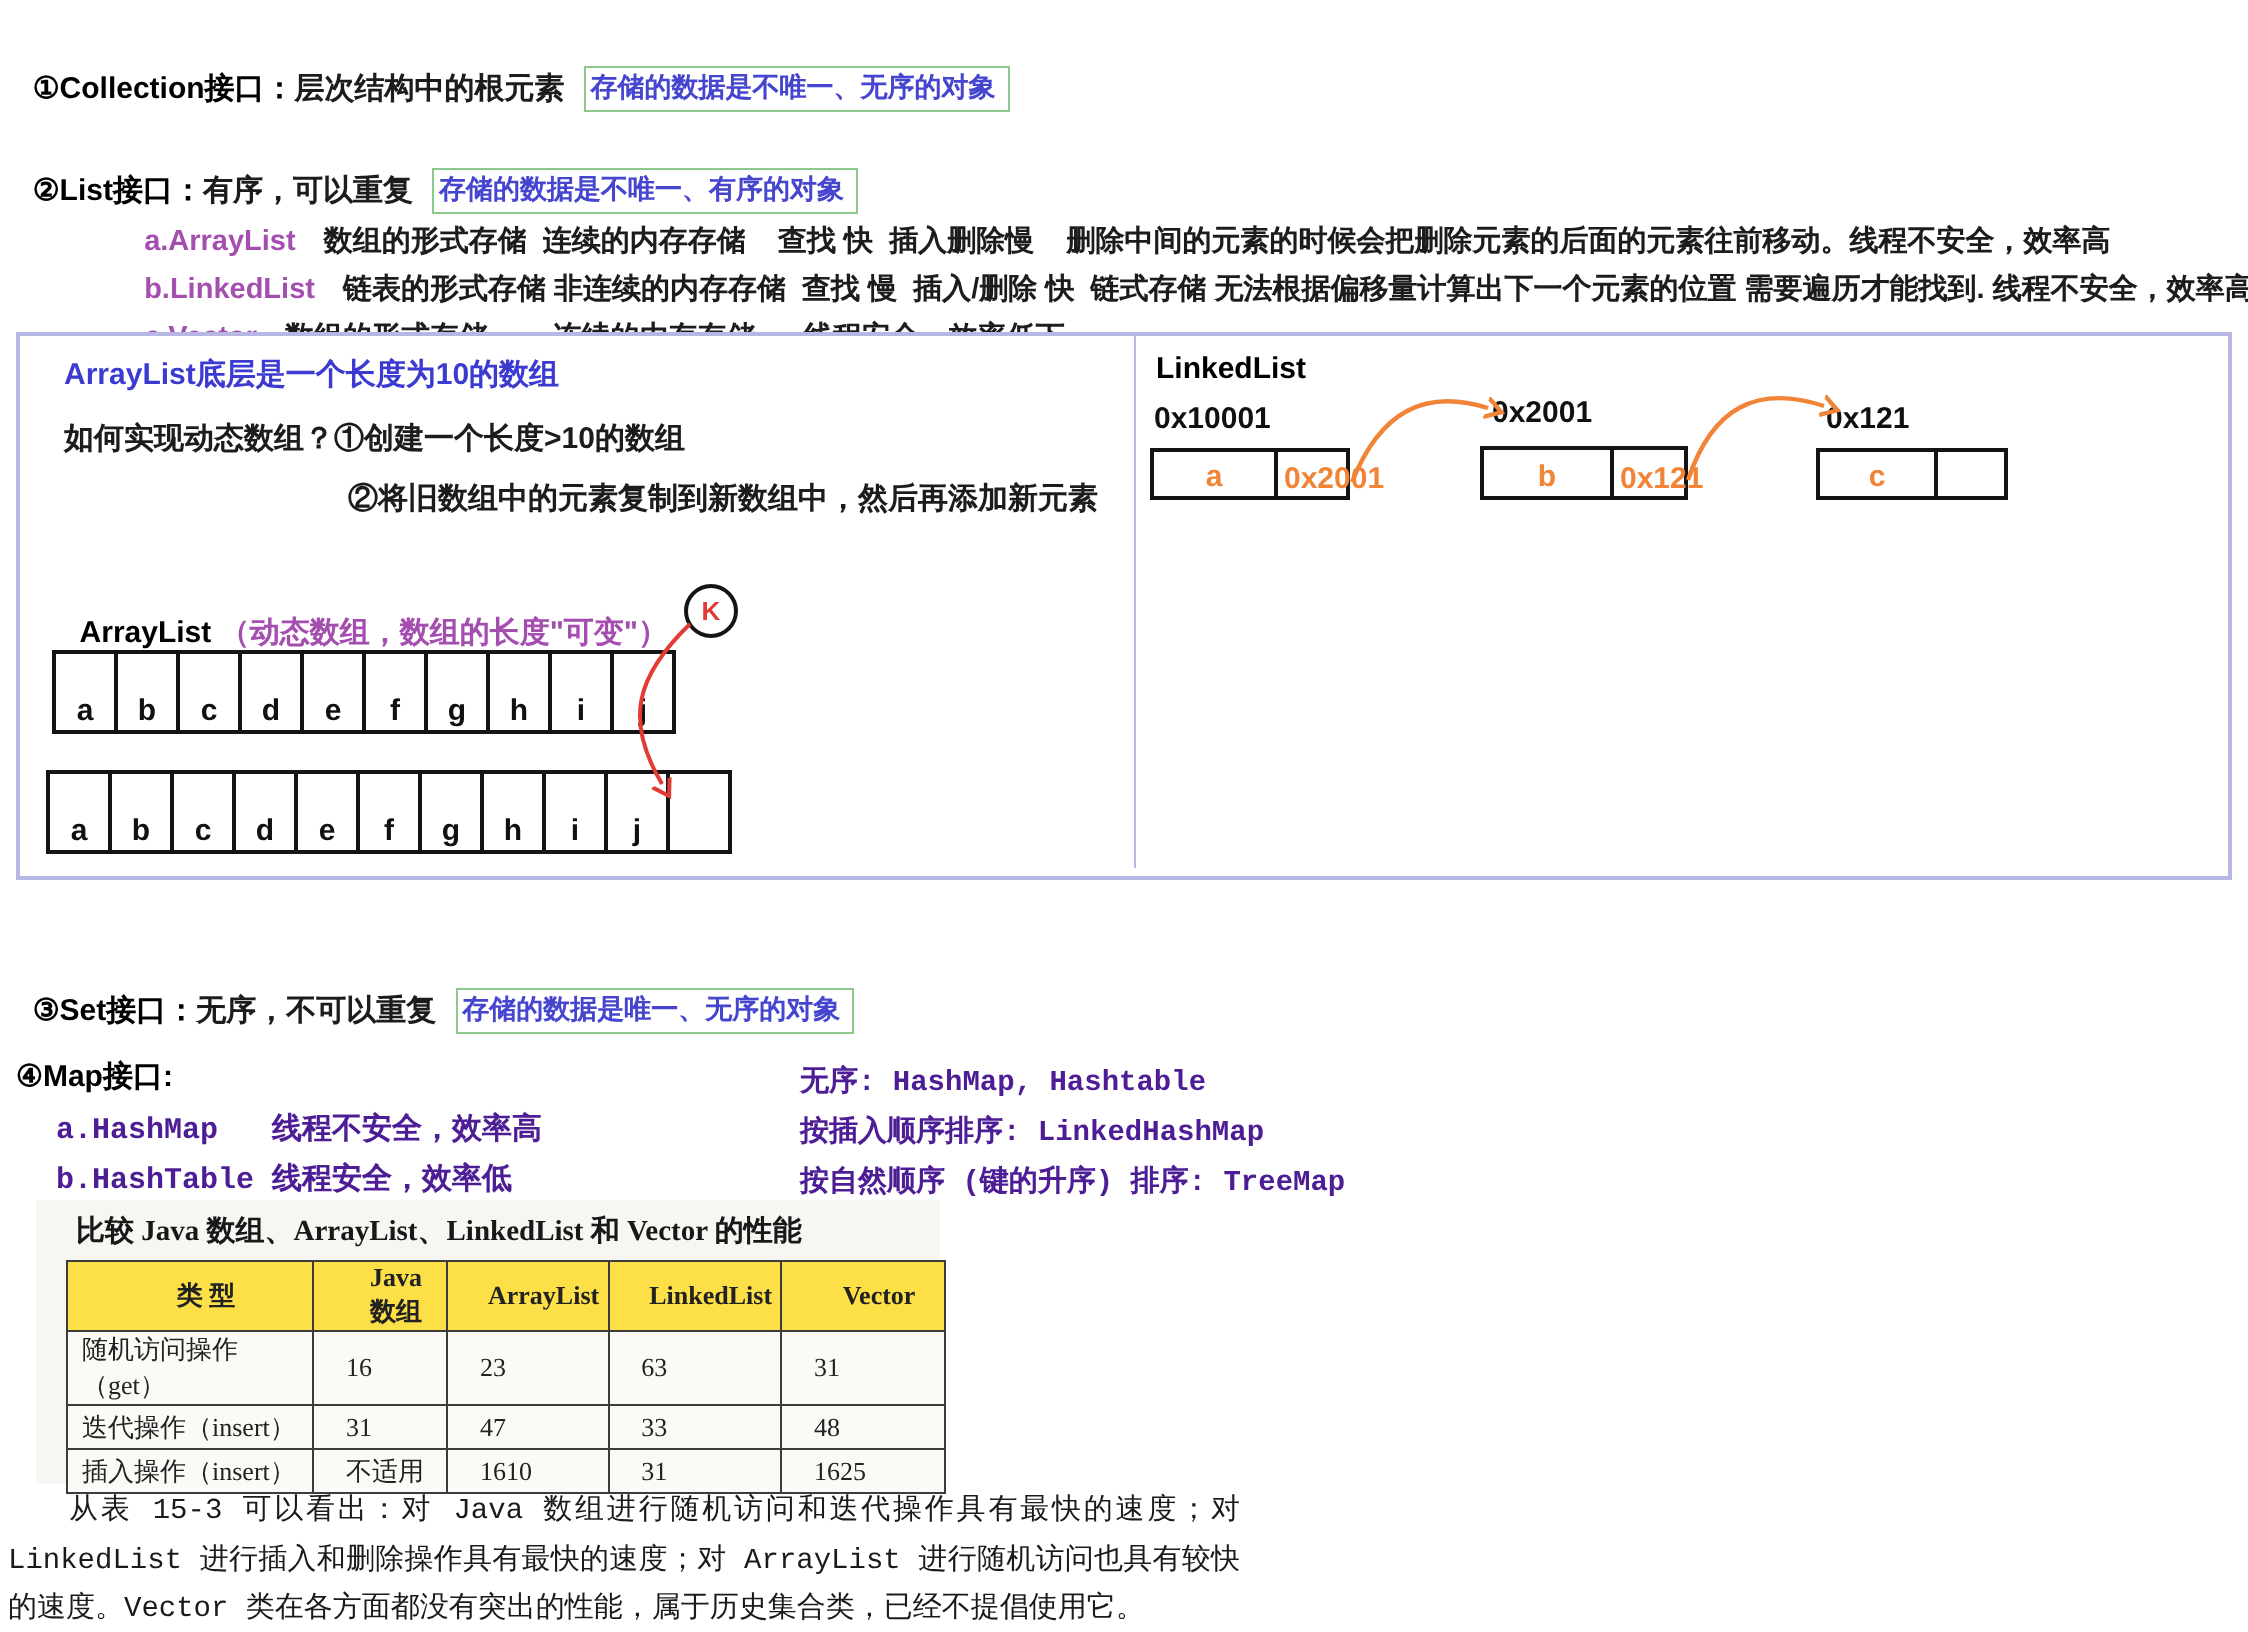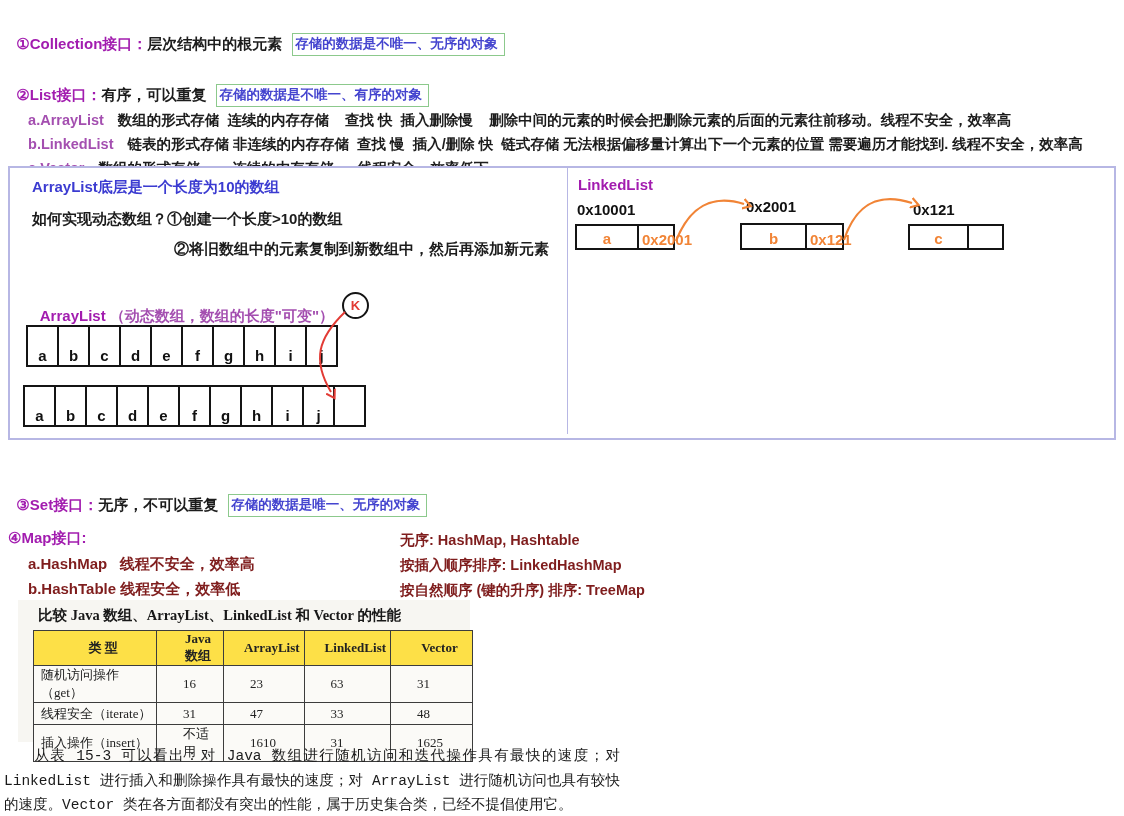--- a/index.html
+++ b/index.html
@@ -3,30 +3,30 @@
 <meta charset="utf-8">
 <style>
   html,body{margin:0;padding:0;}
   body{
     width:1124px;height:816px;position:relative;background:#ffffff;
     font-family:"Liberation Sans",sans-serif;color:#1c1c1c;overflow:hidden;
   }
   .abs{position:absolute;}
   
   .hline{font-size:15px;font-weight:bold;white-space:pre;}
-  .red{color:#a21caf;}
+  .red{color:#000000;}
   .purple{color:#a44fb0;}
   .blue{color:#3b3bd1;}
   .notebox{
     display:inline-block;border:1px solid #8cc98c;color:#4545cf;
     font-size:13.5px;font-weight:bold;padding:1px 6px 2px 2px;margin-left:10px;
     vertical-align:1px;white-space:nowrap;
   }
   .itemline{font-size:14.5px;font-weight:bold;white-space:pre;}
-  .itemline .name{margin-right:14px;}
+  .itemline .name{margin-right:14px;margin-left:44px;}
   
   .panel{
     left:8px;top:166px;width:1104px;height:270px;
     border:2px solid #b7b7e4;background:#ffffff;
   }
   .vdivider{left:557px;top:0;width:0;height:266px;border-left:1.5px solid #b7b7e4;}
   .ptext{font-size:15px;font-weight:bold;white-space:pre;}
   
   .arr{display:flex;}
   .cell{
@@ -46,28 +46,28 @@
   .nodebox{border:2px solid #141414;display:flex;background:#fff;}
   .nodeval{
     flex:0 0 auto;border-right:2px solid #141414;display:flex;align-items:flex-end;
     justify-content:center;color:#f18436;font-size:15px;font-weight:bold;padding-bottom:1px;
   }
   .nodeptr{flex:1 1 auto;position:relative;}
   .nodeptr span{
     position:absolute;left:3px;bottom:0px;color:#f18436;font-size:15px;font-weight:bold;white-space:nowrap;
   }
   
-  .mapline{font-size:14.5px;font-weight:bold;white-space:pre;color:#7f1d1d;}
+  .mapline{font-size:14.5px;font-weight:bold;white-space:pre;color:#4c1d95;font-family:Liberation Mono, monospace;}
   
   .scanbg{left:18px;top:600px;width:452px;height:142px;background:#f7f6f2;}
   .booktitle{font-family:"Liberation Serif",serif;font-size:14.5px;font-weight:bold;color:#181818;white-space:pre;}
   table.perf{border-collapse:collapse;font-family:"Liberation Serif",serif;font-size:13px;color:#222;background:#fbfaf7;}
   table.perf th,table.perf td{border:1.6px solid #3c3c3c;padding:0 4px;}
   table.perf th{background:#fde047;font-weight:bold;height:24px;text-align:center;padding-left:20px;}
-  table.perf td{height:21px;text-align:left;padding-left:26px;font-weight:normal;}
+  table.perf td{height:21px;text-align:left;padding-left:16px;font-weight:normal;}
   table.perf td.rowlab{padding-left:7px;}
   .bookpara{
     font-family:Liberation Mono, monospace;font-size:14.5px;line-height:24.5px;
     color:#1a1a1a;text-align:justify;text-indent:2.1em;
   }
   svg.overlay{position:absolute;left:0;top:0;pointer-events:none;}
 </style>
 </head>
 <body>
 
@@ -250,21 +250,21 @@
   </thead>
   <tbody>
     <tr>
       <td class="rowlab">随机访问操作（get）</td>
       <td>16</td>
       <td>23</td>
       <td>63</td>
       <td>31</td>
     </tr>
     <tr>
-      <td class="rowlab">线程安全（iterate）</td>
+      <td class="rowlab">迭代操作（insert）</td>
       <td>31</td>
       <td>47</td>
       <td>33</td>
       <td>48</td>
     </tr>
     <tr>
       <td class="rowlab">插入操作（insert）</td>
       <td>不适用</td>
       <td>1610</td>
       <td>31</td>

